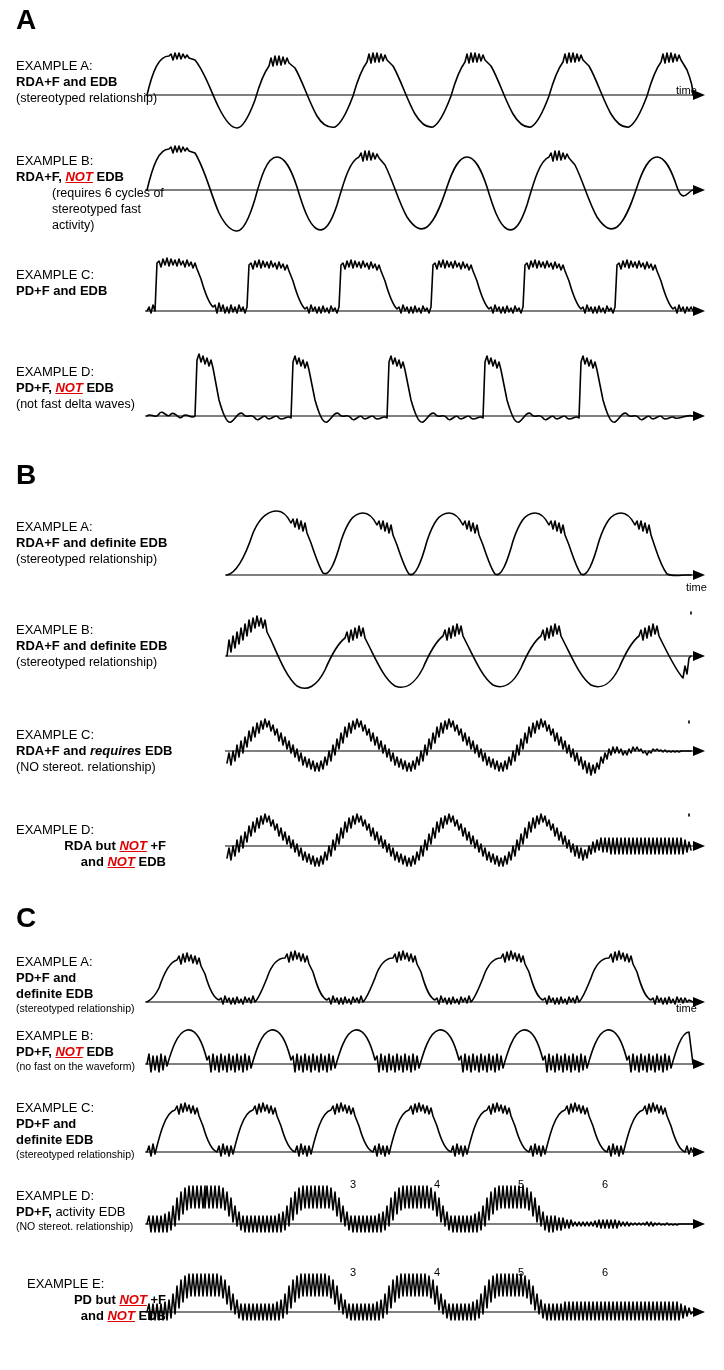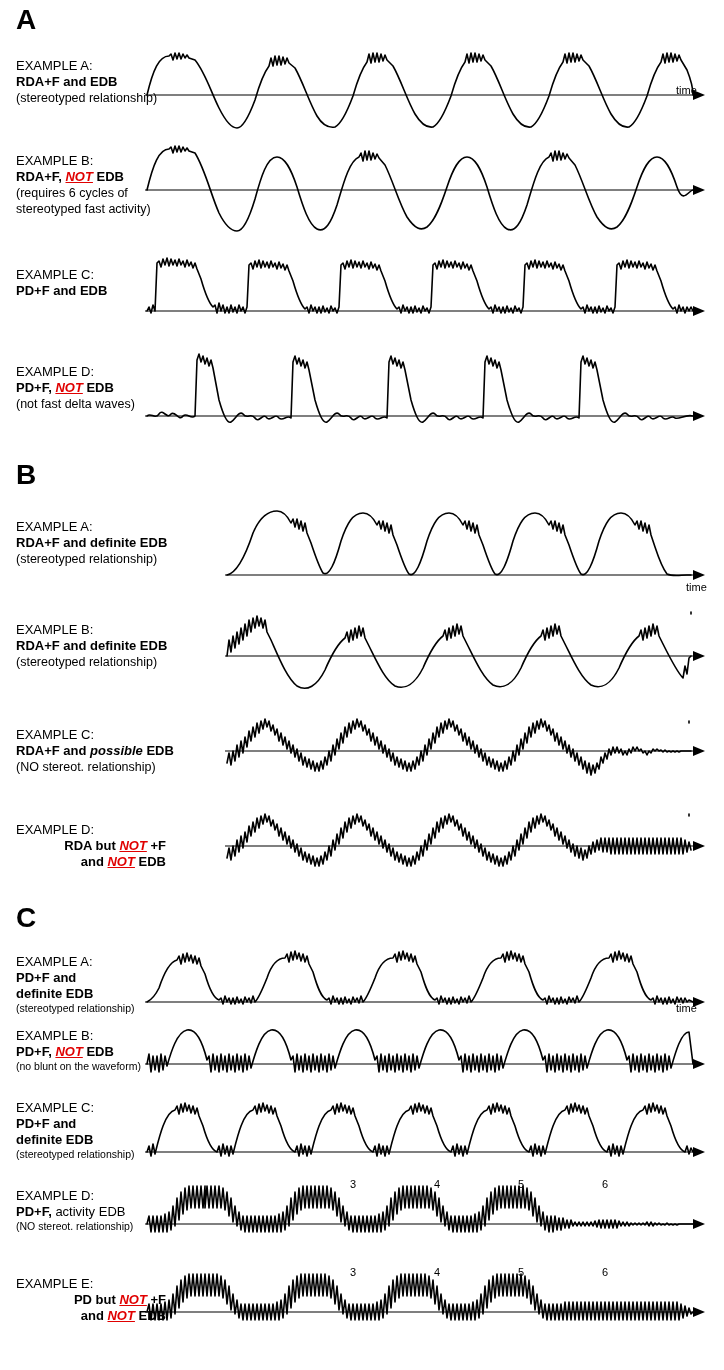--- a/index.html
+++ b/index.html
@@ -89,21 +89,21 @@
         <path class="wf" d="M2,55 C8,30 14,16 24,16 L26,14 28,20 30,13 32,19 34,13 36,19 38,14 40,18 42,15 44,18 L50,20 C60,32 66,52 74,68 C80,80 86,88 92,88 C98,88 104,76 110,60 C114,46 118,34 124,26 L126,18 128,26 130,16 132,25 134,16 136,25 138,17 140,24 142,18 144,23 L150,28 C158,42 164,62 172,76 C178,86 184,88 190,87 C196,84 202,72 208,56 C212,42 216,30 222,22 L224,14 226,23 228,13 230,22 232,13 234,22 236,14 238,21 240,15 242,20 L248,26 C256,40 262,60 270,74 C276,84 282,88 288,87 C294,84 300,72 306,56 C310,42 314,30 320,22 L322,14 324,23 326,13 328,22 330,13 332,22 334,14 336,21 338,15 340,20 L346,26 C354,40 360,60 368,74 C374,84 380,88 386,87 C392,84 398,72 404,56 C408,42 412,30 418,22 L420,14 422,23 424,13 426,22 428,13 430,22 432,14 434,21 436,15 438,20 L444,26 C452,40 458,60 466,74 C472,84 478,88 484,87 C490,84 496,72 502,56 C506,42 510,30 516,22 L518,14 520,23 522,13 524,22 526,13 528,22 530,14 532,21 534,15 536,20 L542,30 C546,40 548,48 548,55"></path>
       </svg>
     </div>
     <div class="timelabel" style="left:676px;top:44px;">time</div>
   </div>
 
   <div class="row" style="top:135px;height:105px;">
     <div class="label" style="top:18px;">
       <div class="l1">EXAMPLE B:</div>
       <div class="l2 bold"><span>RDA+F, </span><span class="nt">NOT</span><span> EDB</span></div>
-      <div class="l3" style="white-space:normal;">(requires 6 cycles of stereotyped fast activity)</div>
+      <div class="l3" style="white-space:normal;margin-left:36px;">(requires 6 cycles of stereotyped fast activity)</div>
     </div>
     <div class="trace" style="left:145px;top:0;">
       <svg width="560" height="105" viewBox="0 0 560 105">
         <line class="axis" x1="0" y1="55" x2="548" y2="55"></line>
         <polygon points="548,50 560,55 548,60" fill="#000"></polygon>
         <path class="wf" d="M2,55 C8,30 14,14 24,14 L26,12 28,18 30,11 32,17 34,11 36,17 38,12 40,16 42,13 44,16 L50,18 C60,34 66,60 74,78 C80,90 86,96 92,96 C98,96 104,84 110,64 C116,42 122,22 132,22 C140,22 146,34 152,52 C158,72 164,90 172,94 C180,98 186,88 192,70 C198,50 204,26 214,22 L216,18 218,26 220,16 222,25 224,16 226,25 228,18 230,24 232,19 234,23 L240,30 C248,46 254,68 262,82 C270,94 276,96 282,92 C290,86 296,70 302,52 C308,34 314,22 322,22 C330,22 336,34 342,52 C348,72 354,90 362,94 C370,98 376,88 382,70 C388,50 394,26 404,22 L406,18 408,26 410,16 412,25 414,16 416,25 418,18 420,24 422,19 424,23 L430,30 C438,46 444,68 452,82 C460,94 466,96 472,92 C480,86 486,70 492,52 C498,34 504,22 512,22 C520,22 526,34 532,52 C538,70 544,55 548,55"></path>
       </svg>
     </div>
   </div>
 
@@ -168,21 +168,21 @@
         <polygon points="468,51 480,56 468,61" fill="#000"></polygon>
         <path class="wf" d="M2,56 L4,40 6,52 8,36 10,48 12,32 14,44 16,28 18,40 20,24 22,36 24,20 26,32 28,18 30,28 32,16 34,26 36,18 38,28 40,20 42,32 L46,40 C54,58 62,78 72,86 C82,92 92,86 100,70 C106,56 112,44 120,38 L122,32 124,42 126,30 128,40 130,28 132,38 134,26 136,36 138,28 140,38 L144,46 C152,62 160,80 170,86 C180,90 190,84 198,68 C204,54 210,42 218,36 L220,30 222,40 224,28 226,38 228,26 230,36 232,24 234,34 236,26 238,36 L242,44 C250,60 258,78 268,85 C278,90 288,84 296,68 C302,54 308,42 316,36 L318,30 320,40 322,28 324,38 326,26 328,36 330,24 332,34 334,26 336,36 L340,44 C348,60 356,78 366,85 C376,90 386,84 394,68 C400,54 406,42 414,36 L416,30 418,40 420,28 422,38 424,26 426,36 428,24 430,34 432,26 434,36 L438,44 C446,60 452,72 458,78 L460,66 462,74 464,58 466,56"></path>
         <path class="wf" d="M466,12 L466,14" stroke-width="1.2"></path>
       </svg>
     </div>
   </div>
 
   <div class="row" style="top:248px;height:90px;">
     <div class="label" style="top:24px;">
       <div class="l1">EXAMPLE C:</div>
-      <div class="l2 bold"><span>RDA+F and </span><span class="ital">possible</span><span> EDB</span></div>
+      <div class="l2 bold"><span>RDA+F and </span><span class="ital">requires</span><span> EDB</span></div>
       <div class="l3">(NO stereot. relationship)</div>
     </div>
     <div class="trace" style="left:225px;top:0;">
       <svg width="480" height="90" viewBox="0 0 480 90">
         <line class="axis" x1="0" y1="48" x2="468" y2="48"></line>
         <polygon points="468,43 480,48 468,53" fill="#000"></polygon>
         <path class="wf" d="M2,60 L4,50 6,62 8,48 10,58 12,42 14,54 16,38 18,50 20,34 22,44 24,28 26,38 28,24 30,34 32,20 34,30 36,18 38,26 40,16 42,24 44,18 46,28 48,22 50,32 52,26 54,38 56,30 58,42 60,34 62,46 64,38 66,50 68,42 70,54 72,46 74,58 76,50 78,62 80,54 82,64 84,56 86,66 88,58 90,68 92,60 94,68 96,58 98,66 100,54 102,62 104,48 106,58 108,42 110,52 112,36 114,46 116,30 118,40 120,24 122,34 124,20 126,30 128,18 130,26 132,16 134,24 136,18 138,28 140,22 142,32 144,26 146,38 148,30 150,42 152,34 154,46 156,38 158,50 160,42 162,54 164,46 166,58 168,50 170,62 172,54 174,64 176,56 178,66 180,58 182,68 184,60 186,68 188,58 190,66 192,54 194,62 196,48 198,58 200,42 202,52 204,36 206,46 208,30 210,40 212,24 214,34 216,20 218,30 220,18 222,26 224,16 226,24 228,18 230,28 232,22 234,32 236,26 238,38 240,30 242,42 244,34 246,46 248,38 250,50 252,42 254,54 256,46 258,58 260,50 262,62 264,54 266,64 268,56 270,66 272,58 274,68 276,60 278,68 280,58 282,66 284,54 286,62 288,48 290,58 292,42 294,52 296,36 298,46 300,30 302,40 304,24 306,34 308,20 310,30 312,18 314,26 316,16 318,24 320,18 322,28 324,22 326,32 328,26 330,38 332,30 334,42 336,34 338,46 340,38 342,50 344,42 346,54 348,46 350,58 352,50 354,62 356,54 358,66 360,58 362,70 364,60 366,72 368,62 370,70 372,60 374,66 376,54 378,60 380,50 382,56 384,46 386,52 388,44 390,50 392,44 394,50 396,46 398,52 400,48 402,52 404,46 406,50 408,44 410,48 412,44 414,48 416,46 418,50 420,48 422,52 424,48 426,50 428,46 430,48 432,46 434,48 436,47 438,49 440,47 442,49 444,48 446,49 448,48 450,49 452,48 454,49 456,48 458,48 460,48 462,48 464,48 466,48"></path>
         <path class="wf" d="M464,18 L464,20" stroke-width="1.2"></path>
       </svg>
     </div>
@@ -222,21 +222,21 @@
         <path class="wf" d="M2,62 C6,60 10,56 14,48 C18,36 24,22 32,20 L34,16 36,24 38,14 40,22 42,13 44,21 46,15 48,23 50,16 52,24 54,18 56,26 L60,34 C64,48 68,58 74,60 L76,58 78,64 80,56 82,62 84,58 86,64 88,58 90,64 92,57 94,63 96,59 98,64 100,57 102,62 104,58 106,63 108,56 110,62 C114,58 118,48 122,38 C126,26 132,18 140,18 L142,14 144,22 146,12 148,20 150,11 152,19 154,13 156,21 158,14 160,22 162,16 164,24 L168,32 C172,46 176,58 182,60 L184,58 186,64 188,56 190,62 192,58 194,64 196,58 198,64 200,57 202,63 204,59 206,64 208,57 210,62 212,58 214,63 216,56 218,62 C222,58 226,48 230,38 C234,26 240,18 248,18 L250,14 252,22 254,12 256,20 258,11 260,19 262,13 264,21 266,14 268,22 270,16 272,24 L276,32 C280,46 284,58 290,60 L292,58 294,64 296,56 298,62 300,58 302,64 304,58 306,64 308,57 310,63 312,59 314,64 316,57 318,62 320,58 322,63 324,56 326,62 C330,58 334,48 338,38 C342,26 348,18 356,18 L358,14 360,22 362,12 364,20 366,11 368,19 370,13 372,21 374,14 376,22 378,16 380,24 L384,32 C388,46 392,58 398,60 L400,58 402,64 404,56 406,62 408,58 410,64 412,58 414,64 416,57 418,63 420,59 422,64 424,57 426,62 428,58 430,63 432,56 434,62 C438,58 442,48 446,38 C450,26 456,18 464,18 L466,14 468,22 470,12 472,20 474,11 476,19 478,13 480,21 482,14 484,22 486,16 488,24 L492,32 C496,46 500,58 506,60 L508,58 510,64 512,56 514,62 516,58 518,64 520,58 522,64 524,57 526,63 528,59 530,64 532,57 534,62 536,58 538,63 540,58 542,62 544,60 548,62"></path>
       </svg>
     </div>
     <div class="timelabel" style="left:676px;top:62px;">time</div>
   </div>
 
   <div class="row" style="top:112px;height:72px;">
     <div class="label" style="top:16px;">
       <div class="l1">EXAMPLE B:</div>
       <div class="l2 bold"><span>PD+F, </span><span class="nt">NOT</span><span> EDB</span></div>
-      <div class="small">(no blunt on the waveform)</div>
+      <div class="small">(no fast on the waveform)</div>
     </div>
     <div class="trace" style="left:145px;top:0;">
       <svg width="560" height="72" viewBox="0 0 560 72">
         <line class="axis" x1="0" y1="52" x2="548" y2="52"></line>
         <polygon points="548,47 560,52 548,57" fill="#000"></polygon>
         <path class="wf" d="M2,52 L4,42 6,60 8,44 10,58 12,44 14,60 16,42 18,58 20,44 22,54 C26,40 32,20 42,18 C52,16 58,32 62,48 L64,44 66,60 68,42 70,58 72,44 74,60 76,42 78,58 80,44 82,60 84,42 86,58 88,44 90,60 92,42 94,58 96,44 98,60 100,42 102,58 104,44 106,56 C110,42 116,20 126,18 C136,16 142,32 146,48 L148,44 150,60 152,42 154,58 156,44 158,60 160,42 162,58 164,44 166,60 168,42 170,58 172,44 174,60 176,42 178,58 180,44 182,60 184,42 186,58 188,44 190,56 C194,42 200,20 210,18 C220,16 226,32 230,48 L232,44 234,60 236,42 238,58 240,44 242,60 244,42 246,58 248,44 250,60 252,42 254,58 256,44 258,60 260,42 262,58 264,44 266,60 268,42 270,58 272,44 274,56 C278,42 284,20 294,18 C304,16 310,32 314,48 L316,44 318,60 320,42 322,58 324,44 326,60 328,42 330,58 332,44 334,60 336,42 338,58 340,44 342,60 344,42 346,58 348,44 350,60 352,42 354,58 356,44 358,56 C362,42 368,20 378,18 C388,16 394,32 398,48 L400,44 402,60 404,42 406,58 408,44 410,60 412,42 414,58 416,44 418,60 420,42 422,58 424,44 426,60 428,42 430,58 432,44 434,60 436,42 438,58 440,44 442,56 C446,42 452,20 462,18 C472,16 478,32 482,48 L484,44 486,60 488,42 490,58 492,44 494,60 496,42 498,58 500,44 502,60 504,42 506,58 508,44 510,60 512,42 514,58 516,44 518,60 520,42 522,58 524,44 526,56 C530,42 536,20 544,20 L546,36 548,52"></path>
       </svg>
     </div>
   </div>
 
@@ -270,21 +270,21 @@
       <svg width="560" height="80" viewBox="0 0 560 80">
         <line class="axis" x1="0" y1="56" x2="548" y2="56"></line>
         <polygon points="548,51 560,56 548,61" fill="#000"></polygon>
         <path class="wf" d="M2,56 L4,48 6,64 8,48 10,64 12,48 14,64 16,48 18,64 20,46 22,64 24,44 26,62 28,38 30,58 32,30 34,52 36,24 38,46 40,20 42,42 44,18 46,40 48,18 50,40 52,18 54,40 56,18 58,40 60,18 60,40 62,18 64,40 66,18 68,40 70,18 72,40 74,18 76,40 78,20 80,42 82,24 84,48 86,30 88,54 90,38 92,58 94,44 96,62 98,48 100,64 102,48 104,64 106,48 108,64 110,48 112,64 114,48 116,64 118,48 120,64 122,48 124,64 126,48 128,64 130,48 132,64 134,46 136,64 138,44 140,62 142,38 144,58 146,30 148,52 150,24 152,46 154,20 156,42 158,18 160,40 162,18 164,40 166,18 168,40 170,18 172,40 174,18 176,40 178,18 180,40 182,18 184,40 186,20 188,42 190,24 192,48 194,30 196,54 198,38 200,58 202,44 204,62 206,48 208,64 210,48 212,64 214,48 216,64 218,48 220,64 222,48 224,64 226,48 228,64 230,48 232,64 234,46 236,64 238,44 240,62 242,38 244,58 246,30 248,52 250,24 252,46 254,20 256,42 258,18 260,40 262,18 264,40 266,18 268,40 270,18 272,40 274,18 276,40 278,18 280,40 282,18 284,40 286,20 288,42 290,24 292,48 294,30 296,54 298,38 300,58 302,44 304,62 306,48 308,64 310,48 312,64 314,48 316,64 318,48 320,64 322,48 324,64 326,48 328,64 330,46 332,64 334,44 336,62 338,38 340,58 342,30 344,52 346,24 348,46 350,20 352,42 354,18 356,40 358,18 360,40 362,18 364,40 366,18 368,40 370,18 372,40 374,18 376,40 378,18 380,40 382,20 384,42 386,24 388,48 390,30 392,54 394,38 396,58 398,44 400,62 402,48 404,64 406,48 408,64 410,48 412,62 414,50 416,62 418,50 420,60 422,52 424,60 426,52 428,58 430,54 432,58 434,54 436,58 438,54 440,58 442,54 444,58 446,54 448,58 450,53 452,59 454,52 456,60 458,52 460,60 462,52 464,60 466,52 468,60 470,52 472,60 474,53 476,58 478,54 480,58 482,54 484,58 486,55 488,57 490,55 492,57 494,55 496,57 498,55 500,57 502,54 504,58 506,54 508,58 510,55 512,57 514,55 516,57 518,56 520,57 522,55 524,57 526,56 528,57 530,56 532,57 534,56 536,56 538,56 540,56 542,56 544,56 546,56 548,56"></path>
       </svg>
     </div>
   </div>
 
   <div class="row" style="top:358px;height:90px;">
     <div class="label rightal" style="top:18px;">
-      <div class="l1" style="text-align:left;">EXAMPLE E:</div>
+      <div class="l1" style="text-align:left;margin-left:11px;">EXAMPLE E:</div>
       <div class="l2 bold"><span>PD but </span><span class="nt">NOT</span><span> +F</span></div>
       <div class="l2 bold"><span>and </span><span class="nt">NOT</span><span> EDB</span></div>
     </div>
     <div class="numlab" style="left:350px;top:8px;">3</div>
     <div class="numlab" style="left:434px;top:8px;">4</div>
     <div class="numlab" style="left:518px;top:8px;">5</div>
     <div class="numlab" style="left:602px;top:8px;">6</div>
     <div class="trace" style="left:145px;top:0;">
       <svg width="560" height="90" viewBox="0 0 560 90">
         <line class="axis" x1="0" y1="54" x2="548" y2="54"></line>

